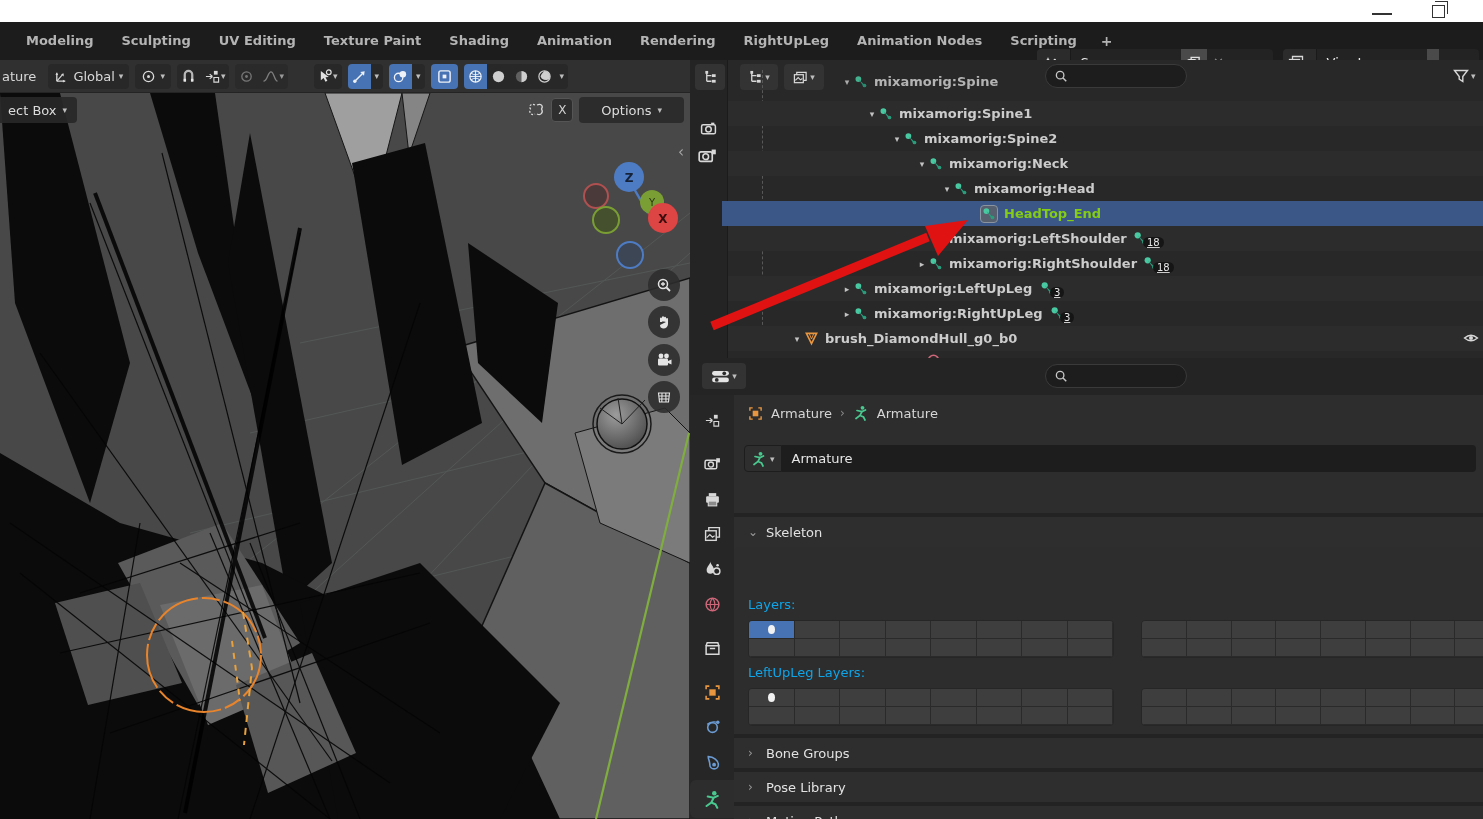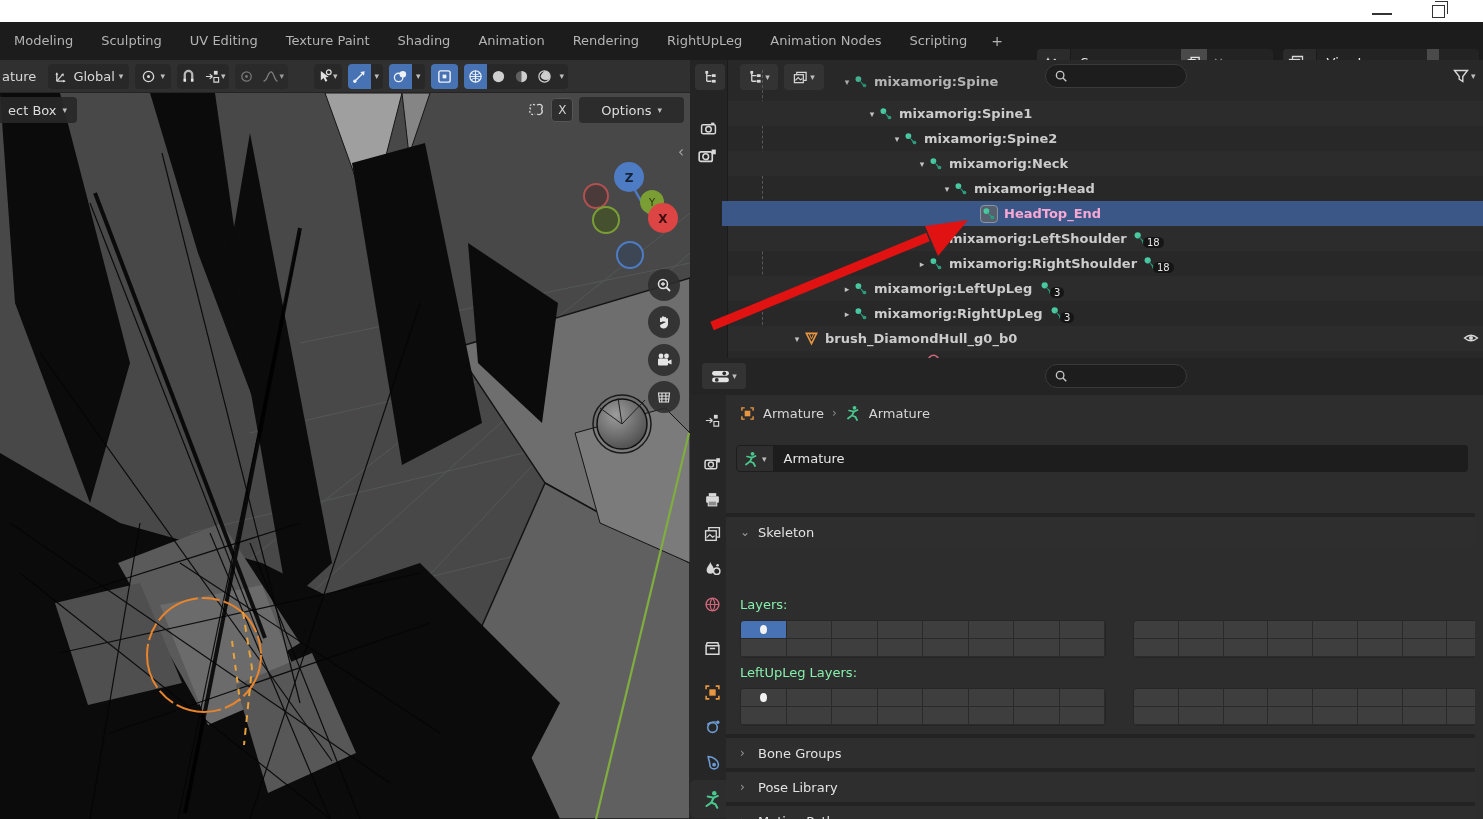--- a/index.html
+++ b/index.html
@@ -9,21 +9,21 @@
   .abs { position:absolute; }
 
   
   .titlebar { left:0; top:0; width:1483px; height:22px; background:#ffffff; }
   .win-min { left:1372px; top:13px; width:20px; height:2px; background:#333; }
   .win-restore { left:1432px; top:5px; width:13px; height:13px; border:1.6px solid #333; background:#fff; }
   .win-restore:before { content:""; position:absolute; left:2px; top:-5px; width:12px; height:12px; border:1.6px solid #333; border-bottom:none; border-left:none; }
 
   
   .topbar { left:0; top:22px; width:1483px; height:38px; background:#1c1c1c; display:flex; align-items:center; }
-  .tabs { display:flex; gap:0; padding-left:0; }
+  .tabs { display:flex; gap:0; padding-left:12px;font-weight:bold; }
   .tab { padding:6px 14px; font-size:13px; color:#b4b4b4; cursor:pointer; }
   .tab-add { color:#b4b4b4; font-size:14px; padding:6px 10px; }
   .top-right { position:absolute; right:4px; top:27px; display:flex; gap:10px; }
   .idblock { display:flex; align-items:center; background:#232323; border-radius:4px; height:27px; overflow:hidden; }
   .idblock .iconbtn { display:flex; align-items:center; gap:2px; background:#2b2b2b; height:27px; padding:0 5px; border-right:1px solid #1a1a1a; }
   .idblock .idname { color:#e8e8e8; font-size:13px; padding:0 10px; min-width:110px; }
   .idblock .copybtn { background:#4a4a4a; height:27px; width:26px; display:flex; align-items:center; justify-content:center; }
   .idblock .xbtn { color:#8a8a8a; font-size:13px; width:24px; text-align:center; }
   .caret { color:#bdbdbd; font-size:9px; }
 
@@ -41,47 +41,47 @@
   .xtoggle { height:24px; width:22px; background:#2e2e2e; border:1px solid #555; border-radius:4px; color:#d0d0d0; font-size:12px; display:flex; align-items:center; justify-content:center; }
 
   
   .outliner { left:690px; top:60px; width:793px; height:298px; background:#282828; overflow:hidden; }
   .ol-strip { position:absolute; left:0; top:0; width:38px; height:298px; background:#242424; border-right:1px solid #1b1b1b; }
   .ol-headbtn { position:absolute; background:#333333; border-radius:4px; height:26px; display:flex; align-items:center; justify-content:center; gap:2px; }
   .searchbox { position:absolute; background:#1d1d1d; border:1px solid #3a3a3a; border-radius:12px; height:24px; display:flex; align-items:center; padding:0 8px; gap:6px; }
   .ol-rows { position:absolute; left:38px; top:16px; width:755px; height:282px; overflow:hidden; }
   .ol-row { position:absolute; left:0; width:755px; height:25px; display:flex; align-items:center; font-size:13px; color:#cccccc; }
   .ol-row.stripe { background:#2c2c2c; }
-  .ol-row.selected { background:#3b5787; color:#f9a8d4; width:755px;align-items:center; }
+  .ol-row.selected { background:#3b5787; color:#84cc16; width:755px;align-items:center; }
   .tw { width:14px; text-align:center; font-size:9px; color:#c2c2c2; flex:none; }
   .rlabel { margin-left:6px; white-space:nowrap;font-weight:bold; }
-  .badge { display:flex; align-items:center; position:absolute; }
+  .badge { display:flex; align-items:center; position:absolute;text-decoration:underline; }
   .badge .cnt { background:#151515; color:#e8e8e8; font-size:10px; border-radius:8px; padding:0 4px; margin-left:-5px; margin-top:8px; }
   .dashline { position:absolute; left:34px; top:10px; height:270px; width:0; border-left:1px dashed #585858; }
   .iconbox { background:#56606e; border:1px solid #8a93a0; border-radius:4px; padding:1px; display:flex; }
 
   
   .props { left:690px; top:358px; width:793px; height:461px; background:#2d2d2d; }
   .props-header { position:absolute; left:0; top:0; width:793px; height:37px; background:#242424; }
   .ptabs { position:absolute; left:0; top:37px; width:44px; height:424px; background:#262626; }
   .ptab { position:absolute; left:0; width:44px; height:34px; display:flex; align-items:center; justify-content:center; }
   .ptab.active { background:#2d2d2d; border-radius:6px 0 0 6px; }
-  .pcontent { position:absolute; left:36px; top:37px; width:749px; height:424px; background:#2d2d2d; overflow:hidden; }
+  .pcontent { position:absolute; left:44px; top:37px; width:749px; height:424px; background:#2d2d2d; overflow:hidden; }
   .crumb { position:absolute; left:14px; top:10px; display:flex; align-items:center; gap:8px; color:#d6d6d6; font-size:13px; }
   .crumb .sep { color:#8b8b8b; font-size:12px; }
   .dbrow { position:absolute; left:10px; top:50px; width:732px; height:27px; display:flex; }
   .dbicon { background:#2e2e2e; border:1px solid #1d1d1d; border-radius:4px 0 0 4px; display:flex; align-items:center; gap:3px; padding:0 6px; }
   .dbname { background:#1d1d1d; border-radius:0 4px 4px 0; flex:1; color:#e6e6e6; font-size:13px; display:flex; align-items:center; padding:0 10px; }
   .groove { position:absolute; left:0; width:749px; height:4px; background:#232323; }
   .panelhead { position:absolute; left:0; width:749px; height:30px; display:flex; align-items:center; gap:8px; color:#e2e2e2; font-size:13px; padding-left:14px; background:#2e2e2e; }
   .panelhead .chev { color:#9a9a9a; font-size:12px; width:10px; }
   .seg { position:absolute; left:14px; top:168px; width:735px; height:24px; display:flex; border-radius:4px; overflow:hidden; }
   .seg .pose { width:378px; background:#4772b3; color:#fff; font-size:13px; display:flex; align-items:center; justify-content:center; }
   .seg .rest { flex:1; background:#545454; color:#eaeaea; font-size:13px; display:flex; align-items:center; justify-content:center; }
-  .flabel { position:absolute; left:14px; color:#86efac; font-size:13px; }
+  .flabel { position:absolute; left:14px; color:#0ea5e9; font-size:13px; }
   .lgrid { position:absolute; display:grid; grid-template-columns:repeat(8,1fr); grid-template-rows:18px 18px; border-radius:4px; overflow:hidden; border:1px solid #262626; }
   .lgrid .cell { background:#3e3e3e; border-right:1px solid #2a2a2a; border-bottom:1px solid #2a2a2a; position:relative; }
   .lgrid .cell.on { background:#4772b3; }
   .lgrid .cell.dot:after { content:""; position:absolute; left:50%; top:50%; width:7px; height:9px; margin:-4.5px 0 0 -3.5px; border-radius:50%; background:#f2f2f2; }
 
   .arrow-overlay { left:0; top:0; width:1483px; height:819px; pointer-events:none; z-index:60; }
   svg text { font-family:"DejaVu Sans",sans-serif; }
 </style>
 </head>
 <body>

